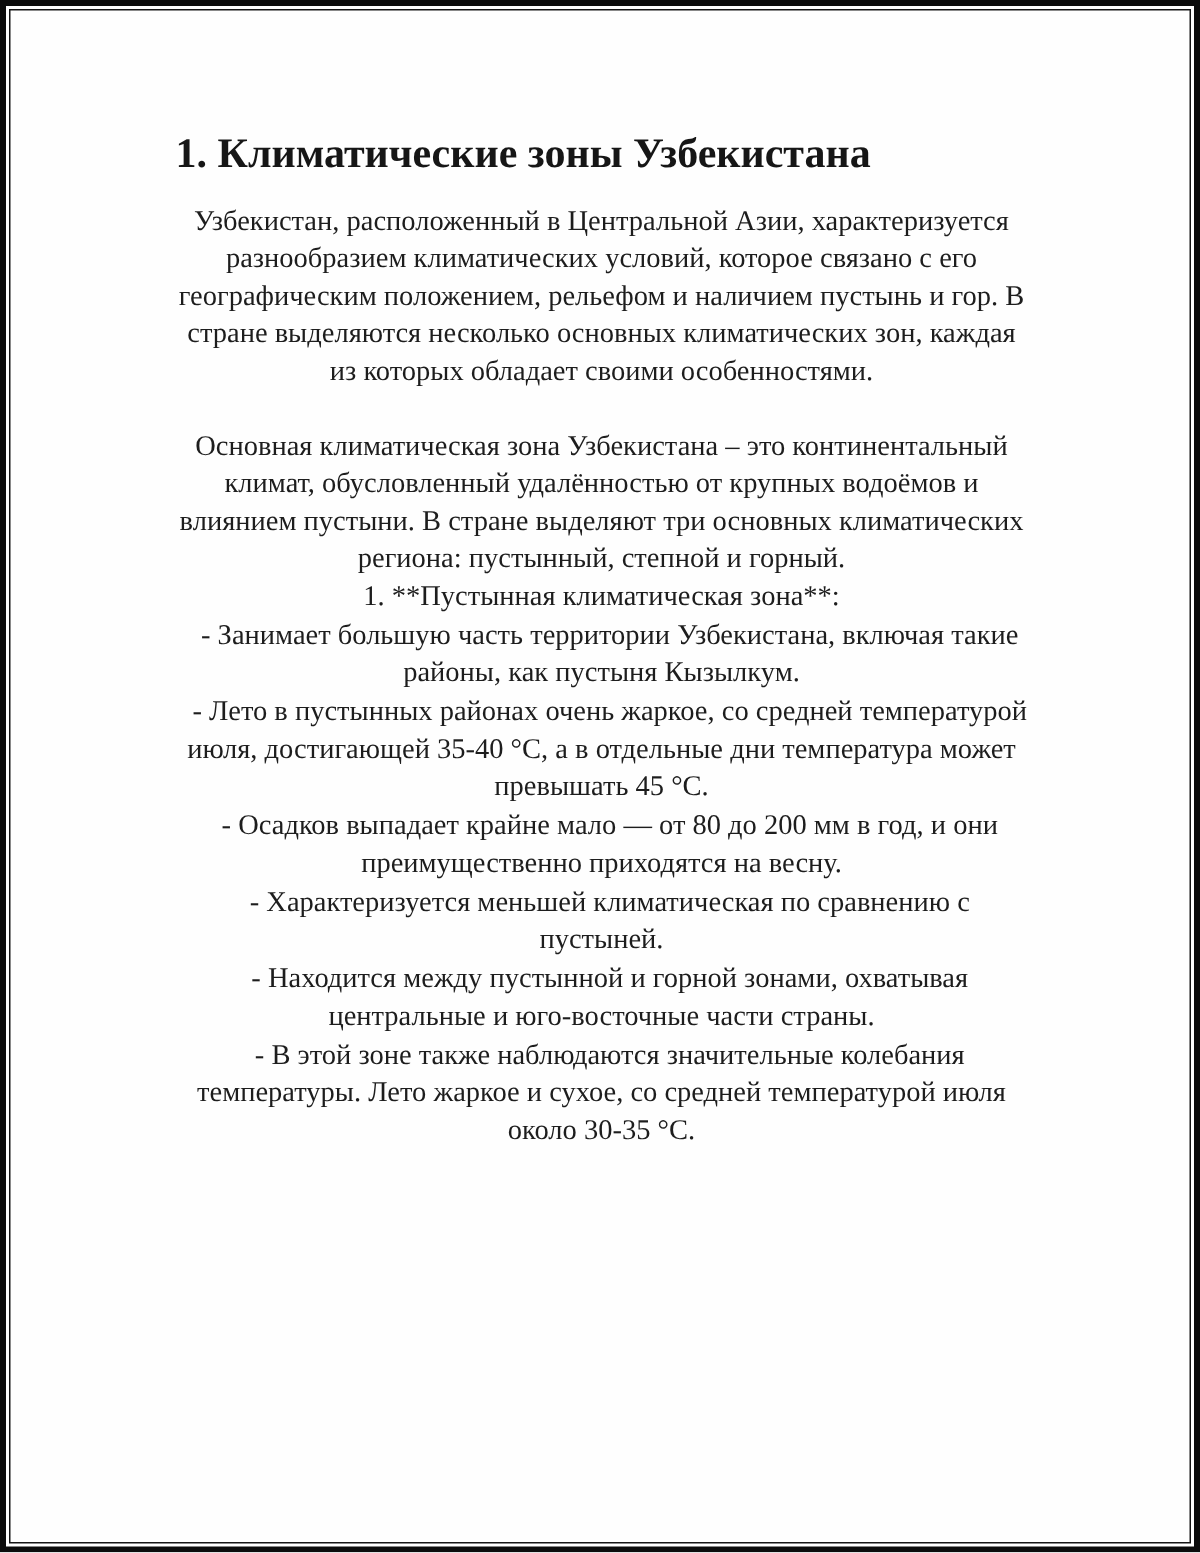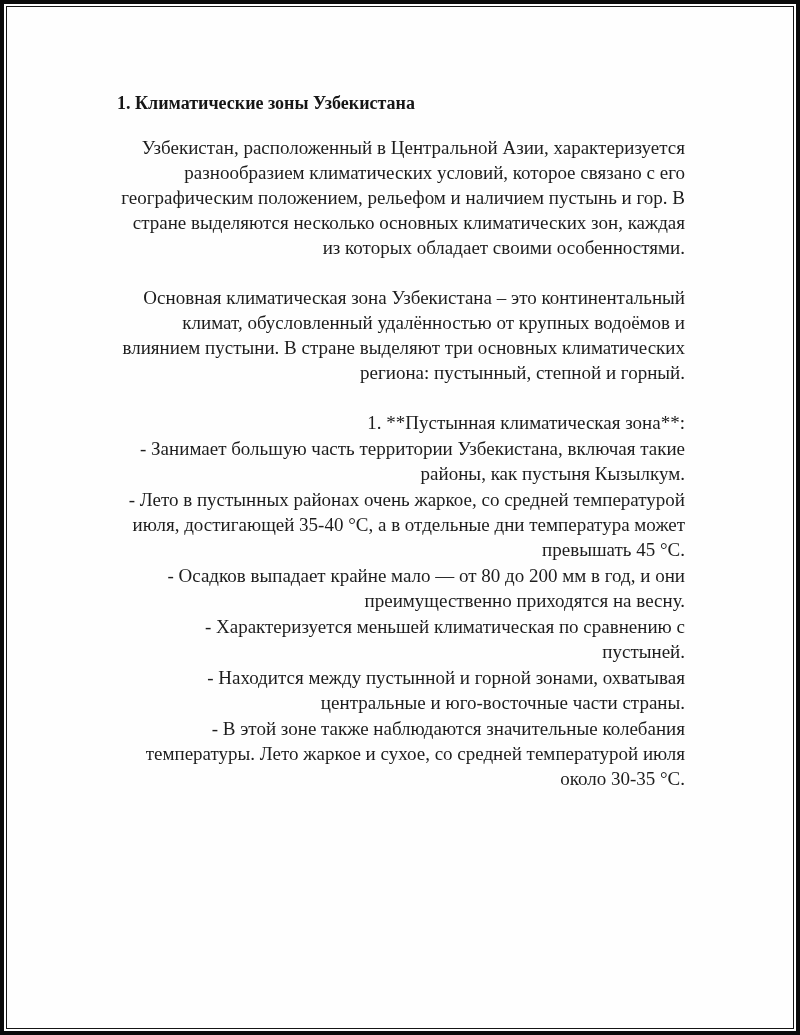--- a/index.html
+++ b/index.html
@@ -31,35 +31,35 @@
     background: #fefefe;
     overflow: hidden;
   }
   .page-content {
     box-sizing: border-box;
     padding: 82px 108px 30px 110px;
     color: #1c1c1c;
   }
   .doc-title {
     margin: 0 0 18px 0;
-    font-size: 18px;
+    font-size: 28px;
     line-height: 28px;
     font-weight: bold;
     color: #161616;
   }
   .doc-body { }
   .block {
     margin: 0;
     font-size: 19px;
     line-height: 25px;
     color: #1d1d1d;
-    text-align: right;
+    text-align: center;
   }
   .block.paragraph { margin-top: 25px; }
-  .block.list-heading { margin-top: 25px; }
+  .block.list-heading { }
   .block.list-item { margin-top: 1px; text-indent: 11px; }
   .doc-body .block:first-child { margin-top: 0; }
 </style>
 </head>
 <body>
 
 <div class="viewport">
   <div class="outer-frame">
     <div class="inner-frame">
       <div class="page-content">

